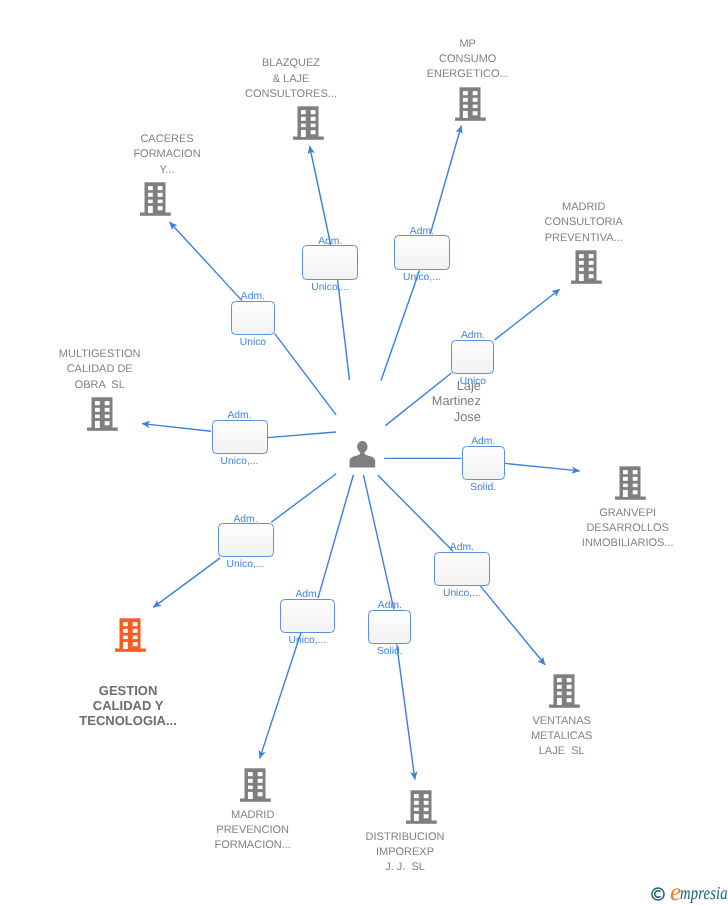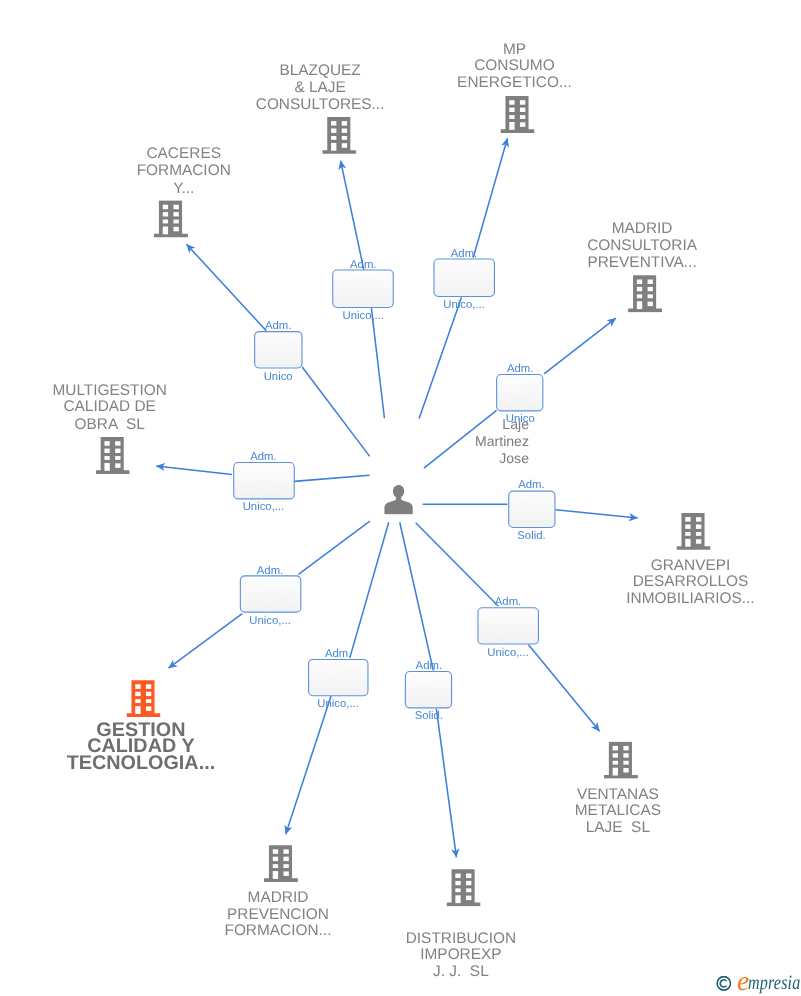--- a/index.html
+++ b/index.html
@@ -5,23 +5,23 @@
   html,body{margin:0;padding:0;background:#ffffff;}
   body{width:728px;height:905px;overflow:hidden;
        font-family:"Liberation Sans",sans-serif;
        -webkit-font-smoothing:antialiased;text-rendering:geometricPrecision;}
   #stage{position:relative;width:728px;height:905px;background:#fff;overflow:hidden;}
   svg#edges{position:absolute;left:0;top:0;width:728px;height:905px;}
 
   .node{position:absolute;}
   .nodeicon{position:absolute;display:block;}
   .nodelabel{position:absolute;width:240px;margin-left:-120px;
-             color:var(--node-label,#828282);font-size:14px;line-height:15.3px;text-align:center;
+             color:var(--node-label,#828282);font-size:11px;line-height:15.3px;text-align:center;
              white-space:pre-wrap;}
-  .node.highlight .nodelabel{color:#6e6e6e;font-weight:bold;font-size:18px;line-height:15.2px;}
+  .node.highlight .nodelabel{color:#6e6e6e;font-weight:bold;font-size:13px;line-height:15.2px;margin-top:27px;}
   #n-center-person .nodelabel{font-size:12.8px;line-height:15.4px;color:#7c7c7c;}
 
   .relbox{position:absolute;box-sizing:border-box;
           border:1.45px solid var(--box-border,#5a91d9);border-radius:4.5px;
           background:linear-gradient(#fdfdfd,#f2f2f2);
           color:var(--box-text,#4585d6);font-size:10.3px;
           display:flex;flex-direction:column;align-items:center;justify-content:center;
           text-align:center;padding-top:4px;gap:30px;}
   .relbox span{display:block;line-height:15.8px;white-space:nowrap;}
 
@@ -223,21 +223,21 @@
           <path d="M0 30.5 H30.8 V33.8 H0 Z" fill="#7f7f7f"></path>
           <rect x="7.95" y="4.1" width="4.85" height="4.1" fill="#fff"></rect>
           <rect x="17.7" y="4.1" width="4.85" height="4.1" fill="#fff"></rect>
           <rect x="7.95" y="10.8" width="4.85" height="4" fill="#fff"></rect>
           <rect x="17.7" y="10.8" width="4.85" height="4" fill="#fff"></rect>
           <rect x="7.95" y="17.6" width="4.85" height="3.5" fill="#fff"></rect>
           <rect x="17.7" y="17.6" width="4.85" height="3.5" fill="#fff"></rect>
           <rect x="7.95" y="23.9" width="4.85" height="7.1" fill="#fff"></rect>
           <rect x="17.7" y="24.2" width="4.85" height="4.1" fill="#fff"></rect>
         </svg>
-        <div class="nodelabel" style="left: 419px; top: 829.6px; margin-top: 15px;">DISTRIBUCION
+        <div class="nodelabel" style="left: 405px; top: 829.6px;">DISTRIBUCION
 IMPOREXP
 J. J.  SL</div>
       </div>
       <div class="node" id="n-center-person">
         <svg class="nodeicon" width="29" height="27" viewBox="0 0 29 27" style="left: 348.2px; top: 441px;">
           <path fill="#7f7f7f" d="
     M14.65 0 C11.6 0 9.2 2.45 9.2 5.45 C9.2 8.0 10.4 10.2 12.1 11.1
     C12.1 12.35 12.1 13.05 11.45 13.55
     C10.35 14.4 6.0 15.1 3.95 16.3
     C2.0 17.45 1.5 18.7 1.5 21.1 L1.5 26.5 L27.2 26.5 L27.2 21.1

